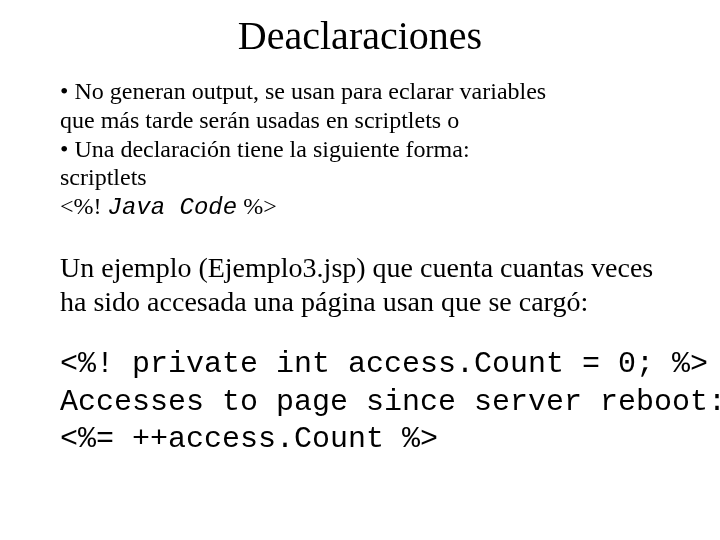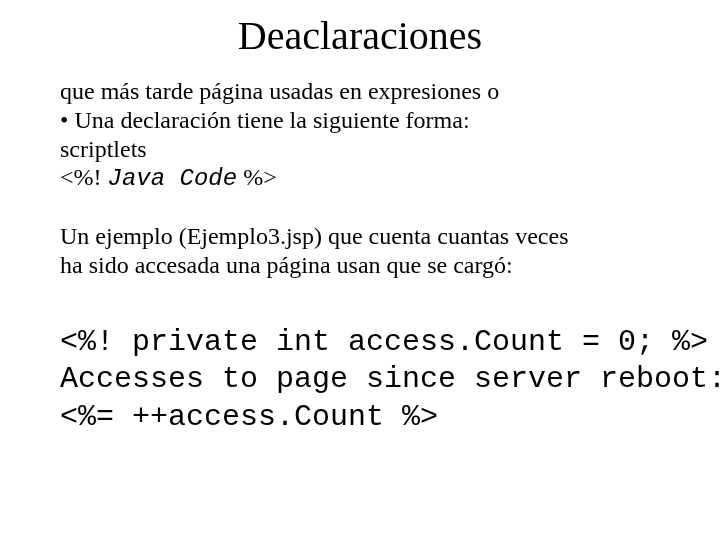--- a/index.html
+++ b/index.html
@@ -29,40 +29,41 @@
     margin-bottom: 28px;
   }
   .bullet-line {
     display: block;
   }
   .java-code {
     font-family: Liberation Mono, monospace;
     font-style: italic;
   }
   .example-text {
-    font-size: 24px;
+    font-size: 28px;
     line-height: 1.2;
-    margin-bottom: 44px;
+    margin-bottom: 28px;
   }
   .code-block {
     font-family: "Courier New", Courier, monospace;
     font-size: 30px;
     line-height: 1.25;
     white-space: pre;
   }
 </style>
 </head>
 <body>
 
 <div class="slide">
 
   <h1 class="title">Deaclaraciones</h1>
 
   <div class="body-block">
-    <span class="bullet-line">que más tarde página usadas en expresiones o</span>
+    <span class="bullet-line">• No generan output, se usan para eclarar variables</span>
+    <span class="bullet-line">que más tarde serán usadas en scriptlets o</span>
     <span class="bullet-line">• Una declaración tiene la siguiente forma:</span>
     <span class="bullet-line">scriptlets</span>
     <span class="bullet-line"><span>&lt;%! </span><span class="java-code">Java Code</span><span> %&gt;</span></span>
   </div>
 
   <div class="example-text">
     <span class="bullet-line">Un ejemplo (Ejemplo3.jsp) que cuenta cuantas veces</span>
     <span class="bullet-line">ha sido accesada una página usan que se cargó:</span>
   </div>
 

